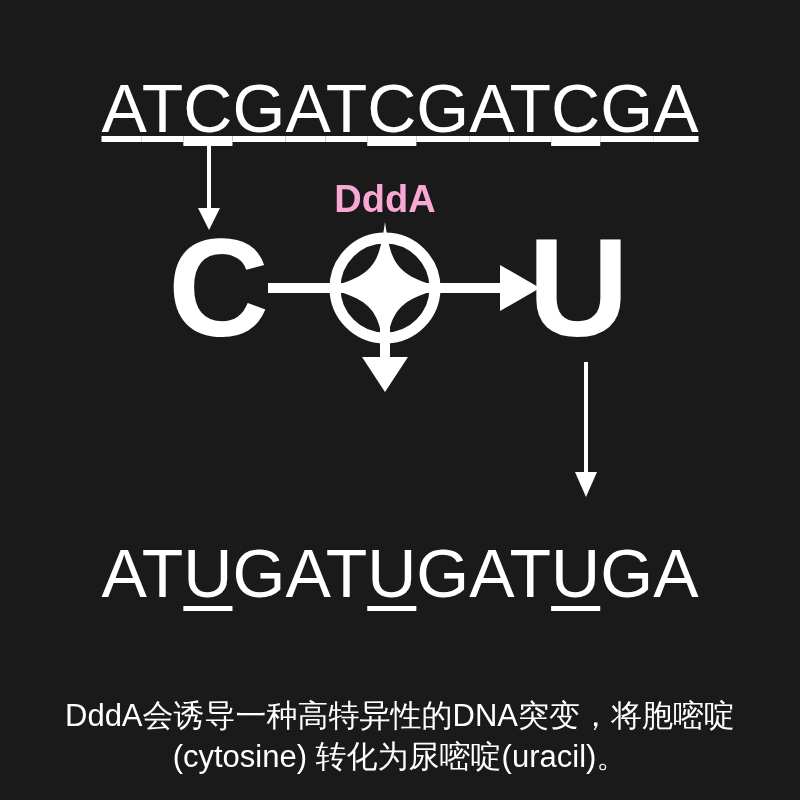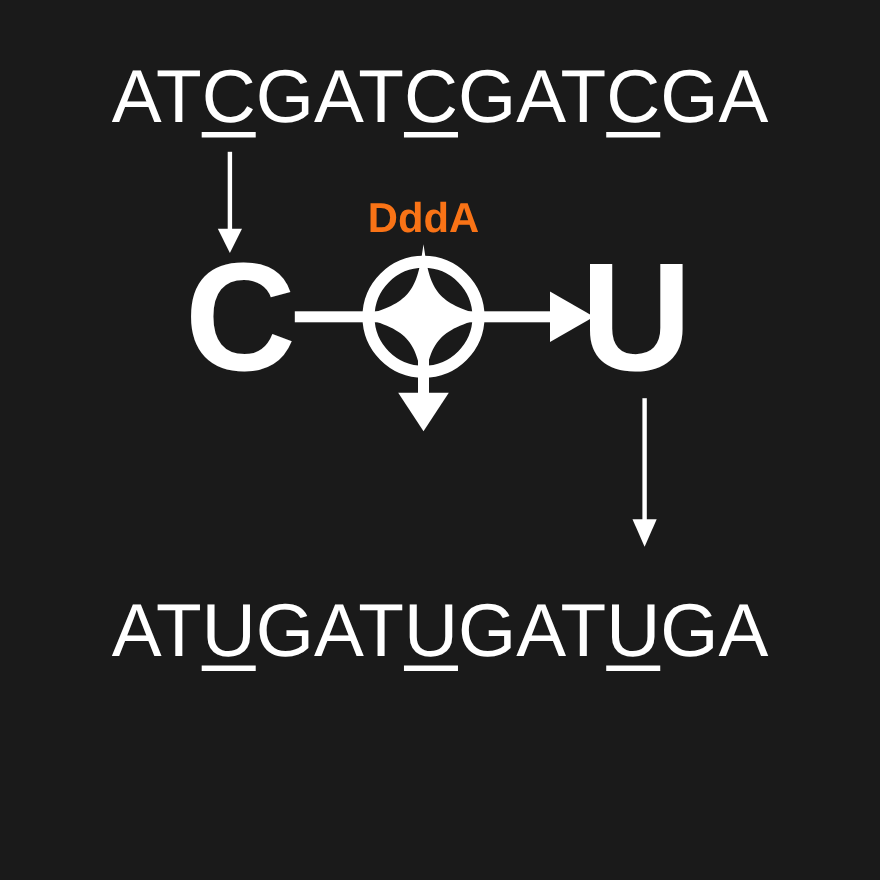--- a/index.html
+++ b/index.html
@@ -28,21 +28,21 @@
     left: 0;
     width: 800px;
     text-align: center;
     font-size: 68px;
     line-height: 1;
     letter-spacing: 0px;
     font-weight: 400;
     white-space: nowrap;
     color: #ffffff;
   }
-  #seq-top  { top: 54px; }
+  #seq-top  { top: 74px; text-decoration: underline; }
   #seq-bottom { top: 539px; }
 
   .seq-row .base { display: inline; }
   .seq-row .base.marked {
     text-decoration: underline;
     text-decoration-thickness: 5px;
     text-underline-offset: 9px;
   }
 
   
@@ -62,21 +62,21 @@
     color: #ffffff;
   }
   #letter-c { left: 168px; top: 58px; }
   #letter-u { left: 528px; top: 58px; }
 
   .enz-label {
     position: absolute;
     font-size: 38px;
     font-weight: 700;
     line-height: 1;
-    color: #f97316;
+    color: #f9a8d4;
     text-align: center;
     width: 240px;
     left: 265px;
   }
   #label-ddda { top: 20px; }
   #label-nh3  { top: 235px; }
   #label-nh3 .sub {
     font-size: 25px;
     vertical-align: baseline;
     position: relative;
@@ -157,14 +157,15 @@
 
   <svg id="connector-svg" viewBox="0 0 800 800">
 
     <rect x="207" y="138" width="4" height="78" fill="#ffffff"></rect>
     <polygon points="198,208 220,208 209,230" fill="#ffffff"></polygon>
 
     <rect x="584" y="362" width="4" height="118" fill="#ffffff"></rect>
     <polygon points="575,472 597,472 586,497" fill="#ffffff"></polygon>
   </svg>
 
+  <div id="caption">DddA会诱导一种高特异性的DNA突变，将胞嘧啶 (cytosine) 转化为尿嘧啶(uracil)。</div>
 
 </div>
 
 </body></html>

